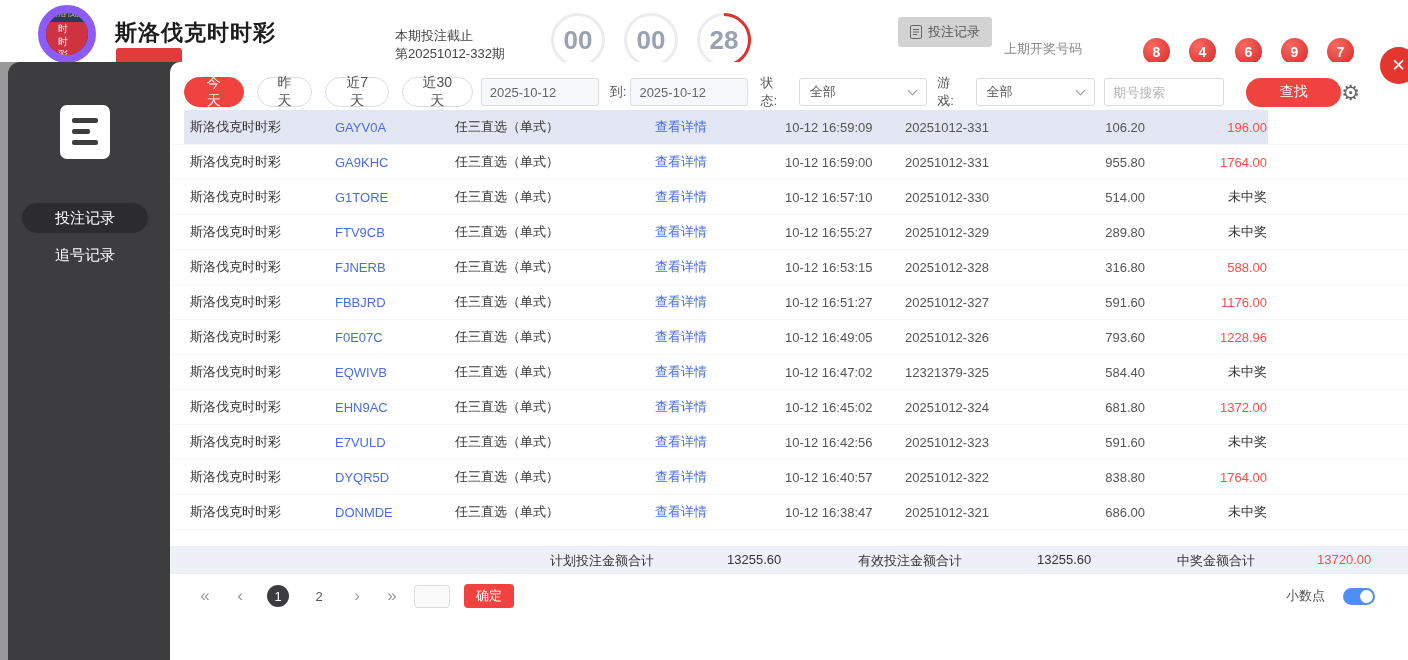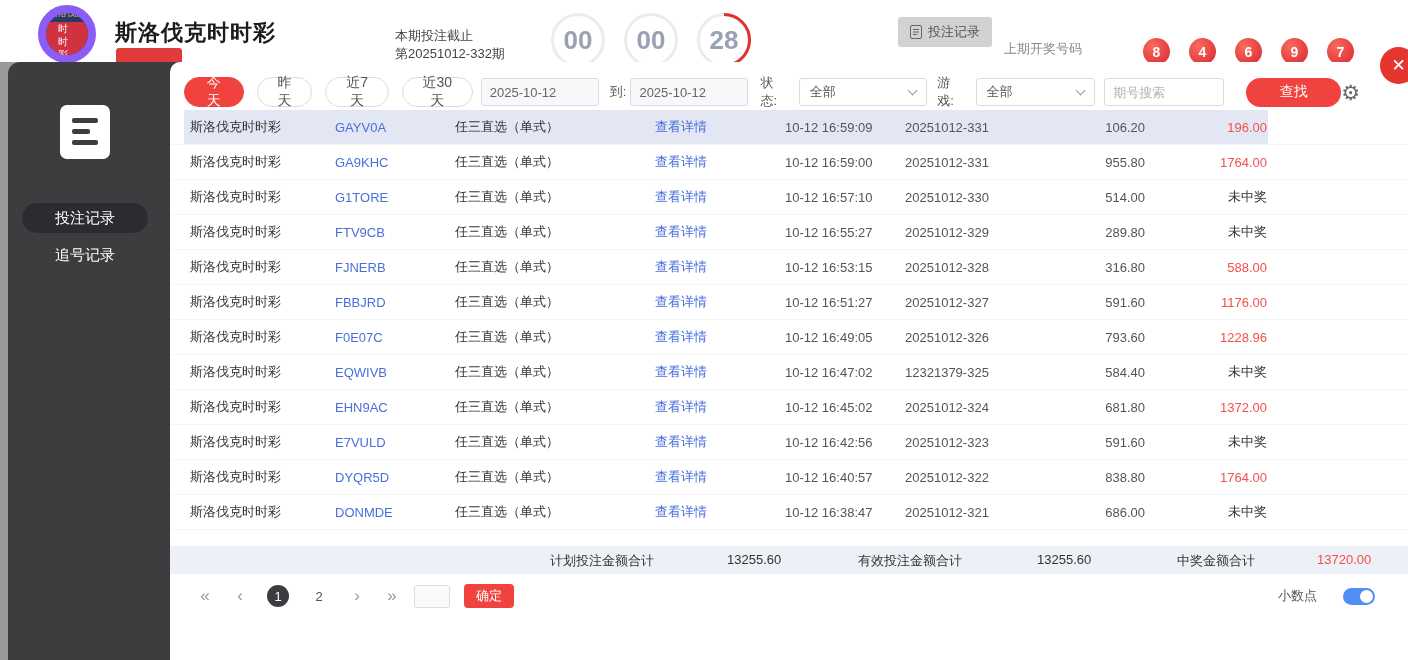--- a/index.html
+++ b/index.html
@@ -75,21 +75,21 @@
   .summary{position:relative;height:28px;background:#edf0f6;margin-top:16px;font-size:13px;color:#333;}
   .summary span{position:absolute;top:6px;}
   .sum-win{color:#f4504c;}
   .pagination{display:flex;align-items:center;margin-top:7px;padding-left:27px;height:30px;}
   .pg-arrow{font-size:17px;color:#999;width:16px;text-align:center;cursor:pointer;}
   .pg-num{width:22px;height:22px;border-radius:50%;display:flex;align-items:center;justify-content:center;font-size:13px;color:#555;cursor:pointer;}
   .pg-num.active{background:#3c3c40;color:#fff;}
   .pg-sp{margin-left:19px;}
   .pg-input{width:36px;height:23px;border:1px solid #ddd;border-radius:3px;background:#fafafa;margin-left:14px;}
   .pg-btn{height:24px;padding:0 12px;border:none;border-radius:4px;background:#f0423f;color:#fff;font-size:13px;margin-left:14px;cursor:pointer;}
-  .decimal{margin-left:auto;margin-right:33px;display:flex;align-items:center;gap:26px;font-size:13px;color:#555;}
+  .decimal{margin-left:auto;margin-right:33px;display:flex;align-items:center;gap:18px;font-size:13px;color:#555;}
   .toggle{width:32px;height:17px;border-radius:9px;background:#4f8ef5;position:relative;cursor:pointer;}
   .toggle::after{content:'';position:absolute;right:2px;top:2px;width:13px;height:13px;border-radius:50%;background:#fff;}
 
   .close-btn{position:absolute;left:1380px;top:47px;width:37px;height:37px;border-radius:50%;background:#e5352f;
      color:#fff;display:flex;align-items:center;justify-content:center;font-size:17px;font-weight:bold;z-index:9;cursor:pointer;}
 </style>
 </head>
 <body>
 
 <div class="topbar">

